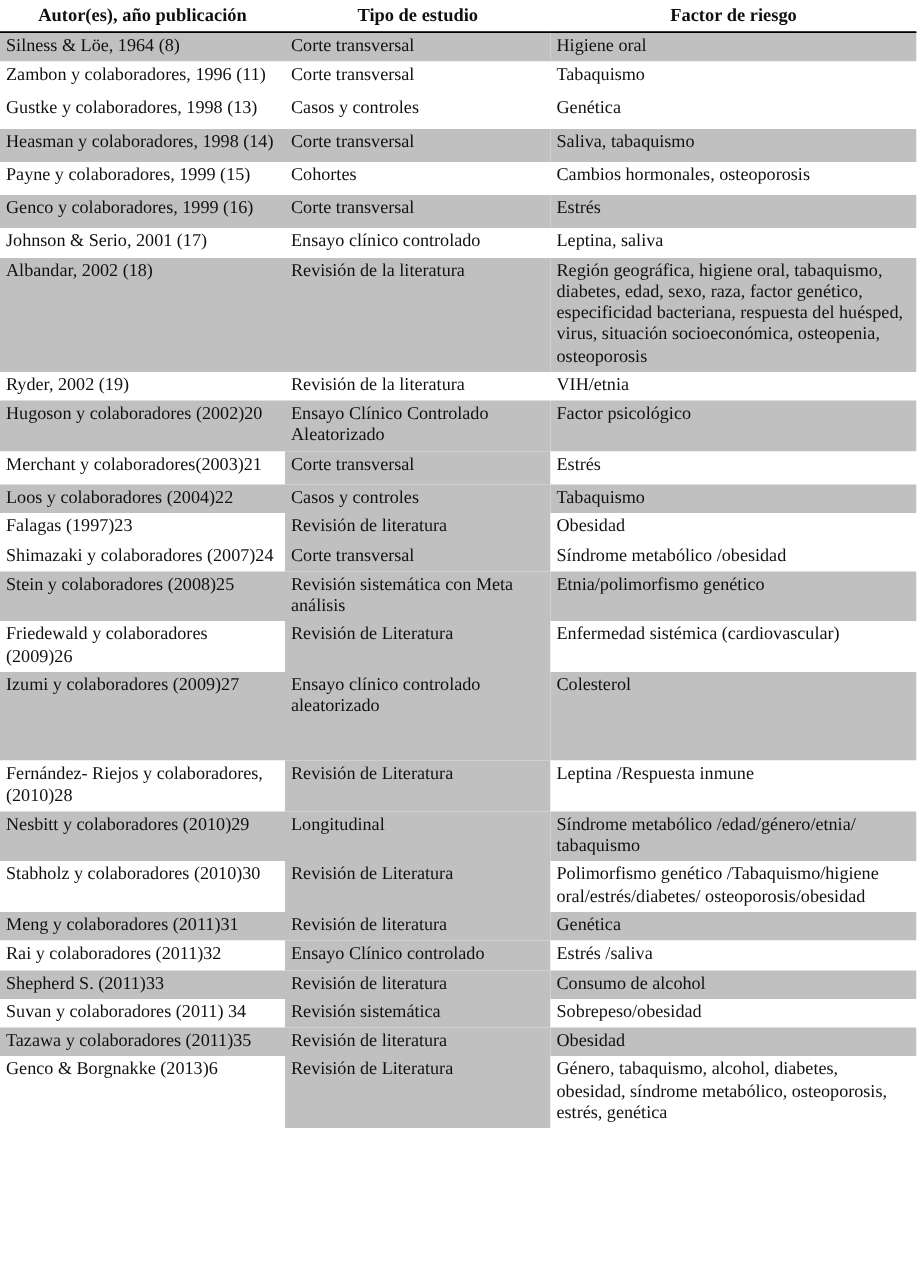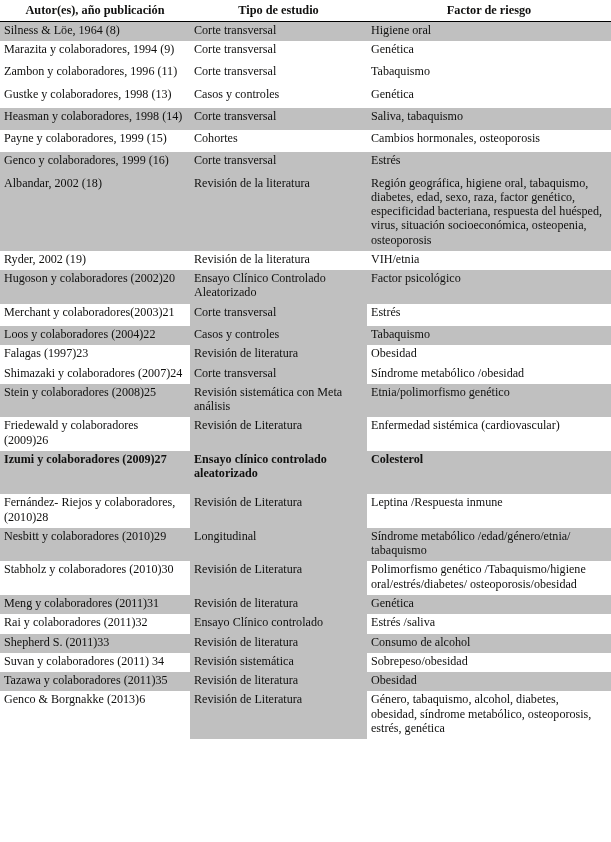--- a/index.html
+++ b/index.html
@@ -40,21 +40,21 @@
     line-height: 1.18;
     padding: 1px 5px 1px 4px;
     vertical-align: top;
     background: #ffffff;
     word-wrap: break-word;
     overflow-wrap: break-word;
   }
   #studies-table tbody td.shade { background: #c0c0c0; }
   #studies-table tbody td.pad-md { padding-bottom: 7px; }
   #studies-table tbody td.pad-sm { padding-bottom: 4px; margin-top: 13px; }
-  #studies-table tbody td.pad-xl { padding-bottom: 14px; font-weight: bold; }
+  #studies-table tbody td.pad-xl { padding-bottom: 30px; }
 
   .cell-text { display: block; white-space: pre-line; }
 </style>
 </head>
 <body>
 
 <table id="studies-table">
   <colgroup>
     <col class="c1">
       <col class="c2">
@@ -74,52 +74,41 @@
         </td>
         <td class="shade pad-sm">
           <span class="cell-text">Corte transversal</span>
         </td>
         <td class="shade pad-sm">
           <span class="cell-text">Higiene oral</span>
         </td>
       </tr>
       <tr>
         <td class="pad-md">
-          <span class="cell-text">Marazita  y colaboradores, 1994 (9)</span>
-        </td>
-        <td class="pad-md">
-          <span class="cell-text">Corte transversal</span>
+          <span class="cell-text">Zambon y colaboradores, 1996 (11)</span>
+        </td>
+        <td class="pad-md">
+          <span class="cell-text">Corte transversal</span>
+        </td>
+        <td class="pad-md">
+          <span class="cell-text">Tabaquismo</span>
+        </td>
+      </tr>
+      <tr>
+        <td class="pad-md">
+          <span class="cell-text">Gustke y colaboradores, 1998 (13)</span>
+        </td>
+        <td class="pad-md">
+          <span class="cell-text">Casos y controles</span>
         </td>
         <td class="pad-md">
           <span class="cell-text">Genética</span>
         </td>
       </tr>
       <tr>
-        <td class="pad-md">
-          <span class="cell-text">Zambon y colaboradores, 1996 (11)</span>
-        </td>
-        <td class="pad-md">
-          <span class="cell-text">Corte transversal</span>
-        </td>
-        <td class="pad-md">
-          <span class="cell-text">Tabaquismo</span>
-        </td>
-      </tr>
-      <tr>
-        <td class="pad-md">
-          <span class="cell-text">Gustke y colaboradores, 1998 (13)</span>
-        </td>
-        <td class="pad-md">
-          <span class="cell-text">Casos y controles</span>
-        </td>
-        <td class="pad-md">
-          <span class="cell-text">Genética</span>
-        </td>
-      </tr>
-      <tr>
         <td class="shade pad-md">
           <span class="cell-text">Heasman y colaboradores, 1998 (14)</span>
         </td>
         <td class="shade pad-md">
           <span class="cell-text">Corte transversal</span>
         </td>
         <td class="shade pad-md">
           <span class="cell-text">Saliva, tabaquismo</span>
         </td>
       </tr>
@@ -136,20 +125,31 @@
       </tr>
       <tr>
         <td class="shade pad-md">
           <span class="cell-text">Genco y colaboradores, 1999 (16)</span>
         </td>
         <td class="shade pad-md">
           <span class="cell-text">Corte transversal</span>
         </td>
         <td class="shade pad-md">
           <span class="cell-text">Estrés</span>
+        </td>
+      </tr>
+      <tr>
+        <td class="pad-sm">
+          <span class="cell-text">Johnson &amp; Serio, 2001 (17)</span>
+        </td>
+        <td class="pad-sm">
+          <span class="cell-text">Ensayo clínico controlado</span>
+        </td>
+        <td class="pad-sm">
+          <span class="cell-text">Leptina, saliva</span>
         </td>
       </tr>
       <tr>
         <td class="shade pad-sm">
           <span class="cell-text">Albandar, 2002 (18)</span>
         </td>
         <td class="shade pad-sm">
           <span class="cell-text">Revisión de la literatura</span>
         </td>
         <td class="shade pad-sm">

